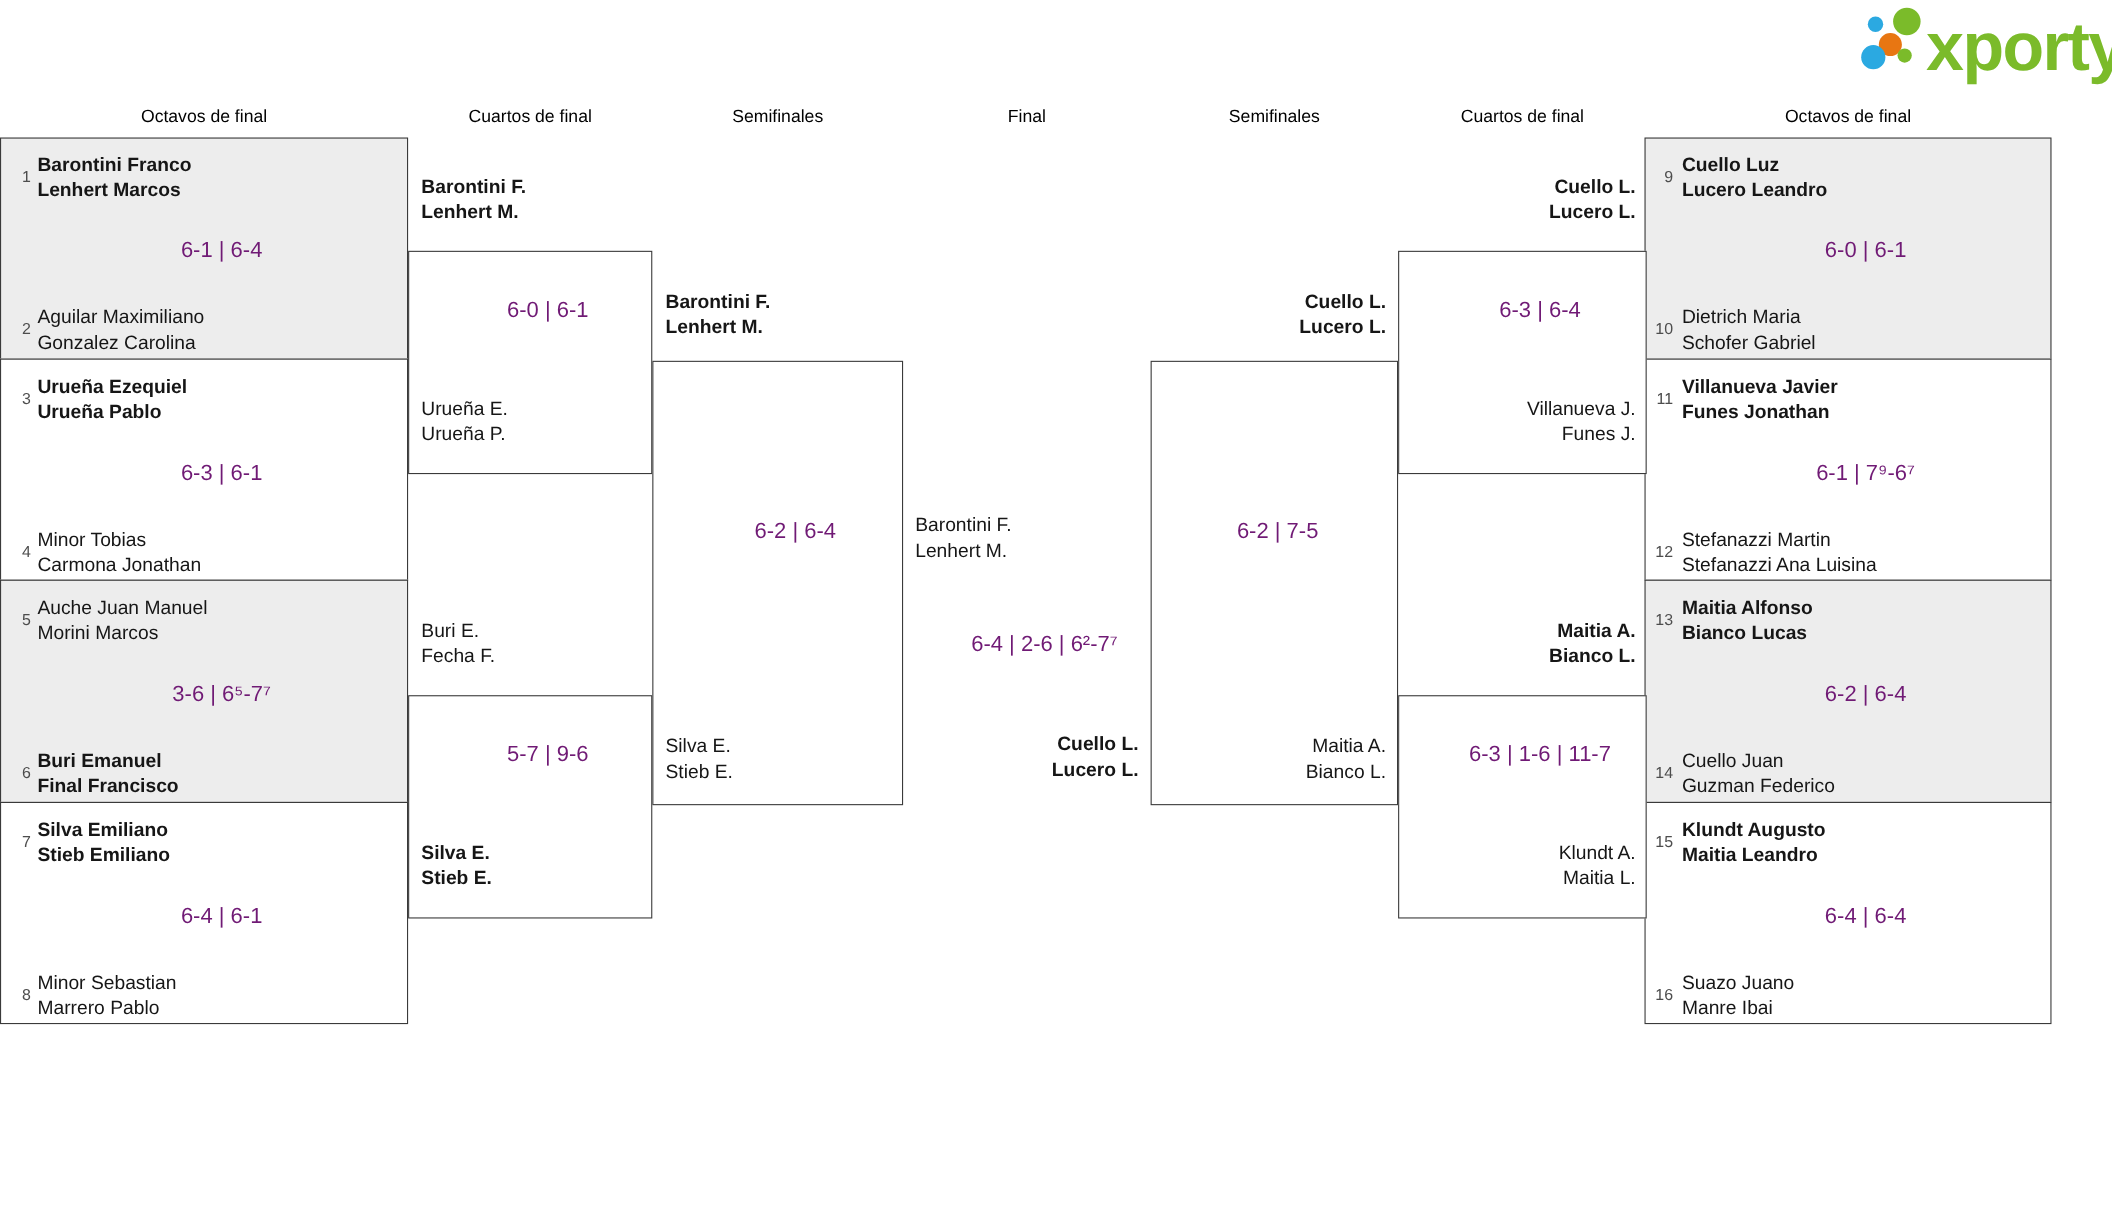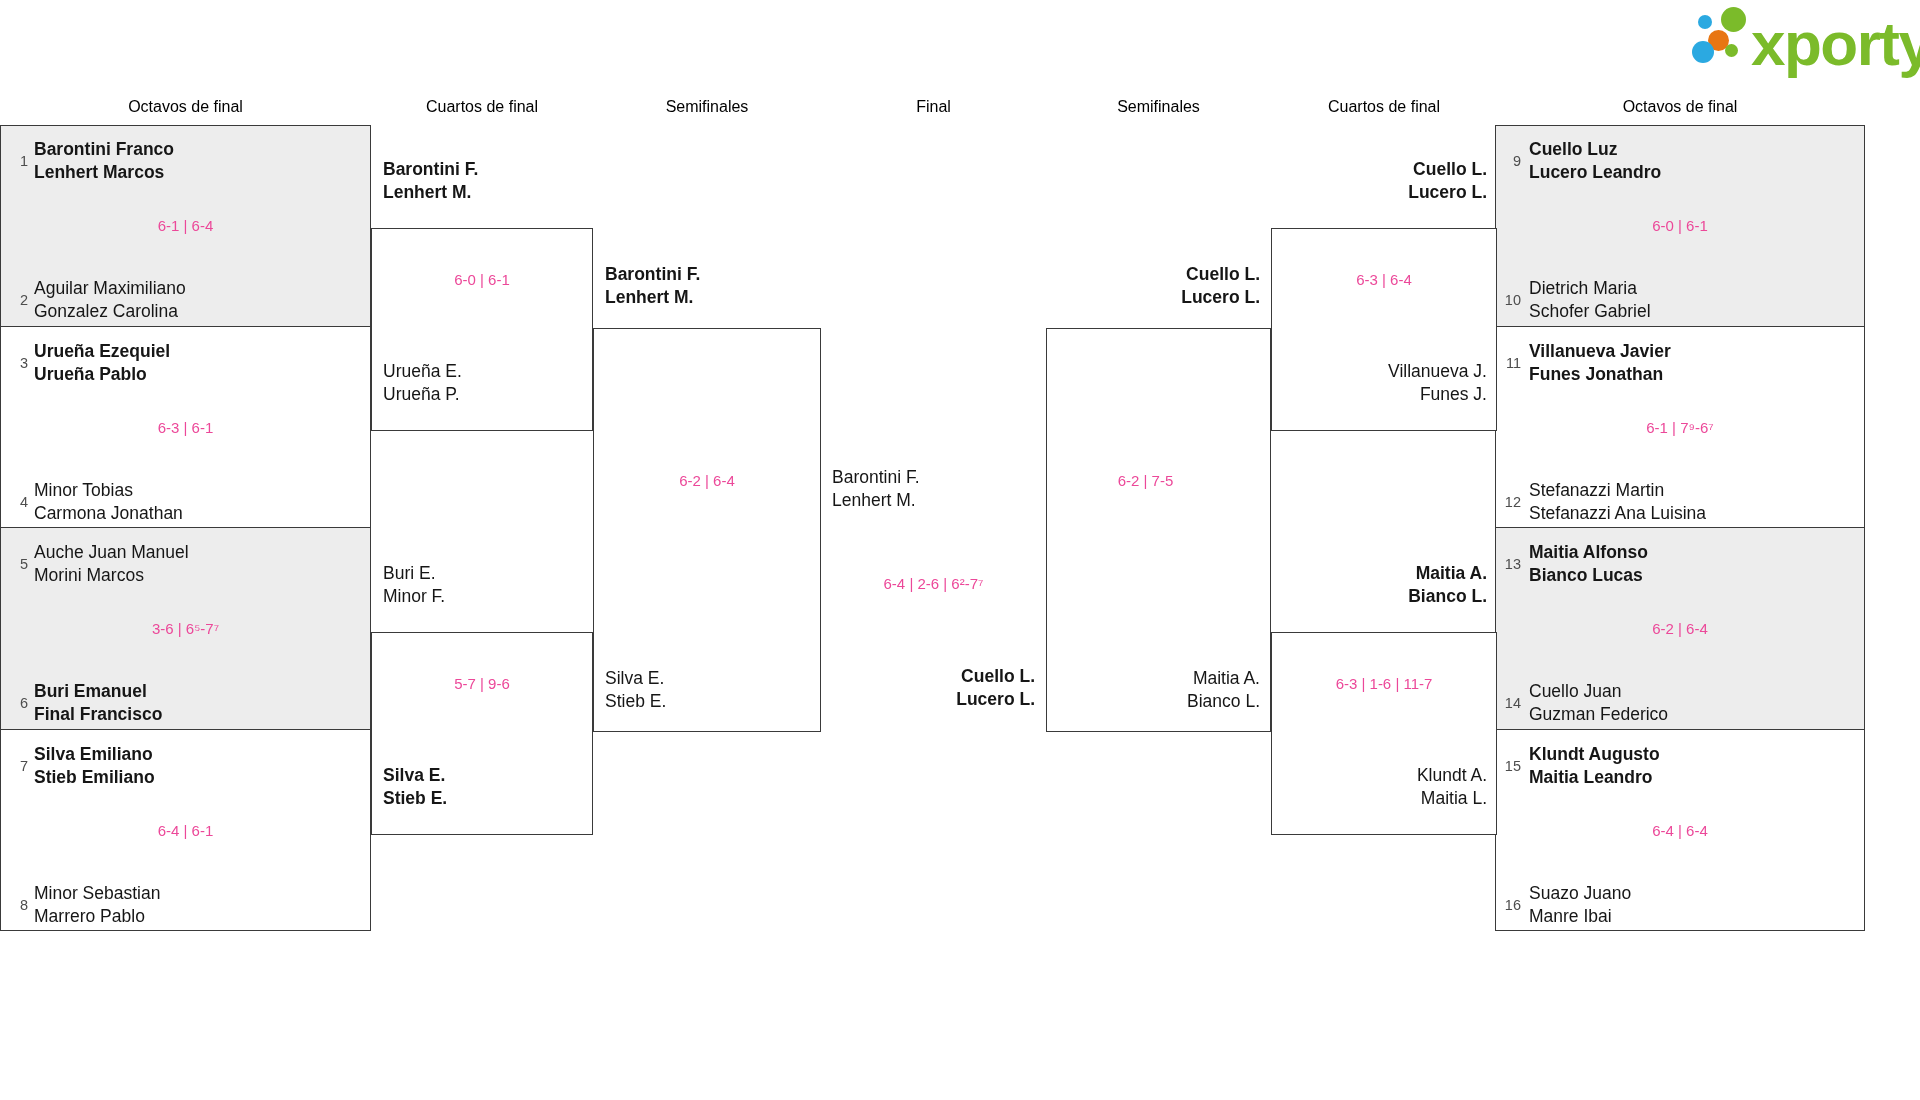--- a/index.html
+++ b/index.html
@@ -3,21 +3,21 @@
 <meta charset="utf-8">
 <style>
   html,body{margin:0;padding:0;background:#fff;font-family:"Liberation Sans","DejaVu Sans",sans-serif;}
   #stage{position:relative;width:1920px;height:1100px;background:#fff;overflow:hidden;}
   .box{position:absolute;border:1px solid #3a3a3a;box-sizing:border-box;background:#fff;}
   .box.g{background:#ededed;}
   .team{position:absolute;font-size:17.5px;line-height:23px;color:#161616;white-space:nowrap;}
   .team.b{font-weight:700;}
   .team.r{text-align:right;}
   .seed{position:absolute;width:24px;text-align:right;font-size:14.5px;color:#4d4d4d;}
-  .score{position:absolute;text-align:center;font-size:15px;color:#ec4899;white-space:nowrap;}
+  .score{position:absolute;text-align:center;font-size:20px;color:#701a75;white-space:nowrap;margin-left:16px;}
   .rh{position:absolute;top:98px;text-align:center;font-size:16px;color:#000;}
   .title{position:absolute;left:2px;top:6px;font-size:27px;font-weight:700;color:#0f0f0f;line-height:32px;letter-spacing:-0.2px;}
   .dot{position:absolute;border-radius:50%;}
   .logotext{position:absolute;left:1751px;top:8px;font-size:62px;font-weight:700;color:#7bbb2a;letter-spacing:-1.5px;}
 </style>
 </head>
 <body>
 
 <div id="stage">
 
@@ -158,21 +158,21 @@
     <div>Lenhert M.</div>
   </div>
   <div class="score" style="left:371px;width:222px;top:271px">6-0 | 6-1</div>
   <div class="team" style="left:383px;top:360px">
     <div>Urueña E.</div>
     <div>Urueña P.</div>
   </div>
 
   <div class="team" style="left:383px;top:562px">
     <div>Buri E.</div>
-    <div>Minor F.</div>
+    <div>Fecha F.</div>
   </div>
   <div class="score" style="left:371px;width:222px;top:675px">5-7 | 9-6</div>
   <div class="team b" style="left:383px;top:764px">
     <div>Silva E.</div>
     <div>Stieb E.</div>
   </div>
 
   <div class="team b r" style="right:433px;top:158px">
     <div>Cuello L.</div>
     <div>Lucero L.</div>

